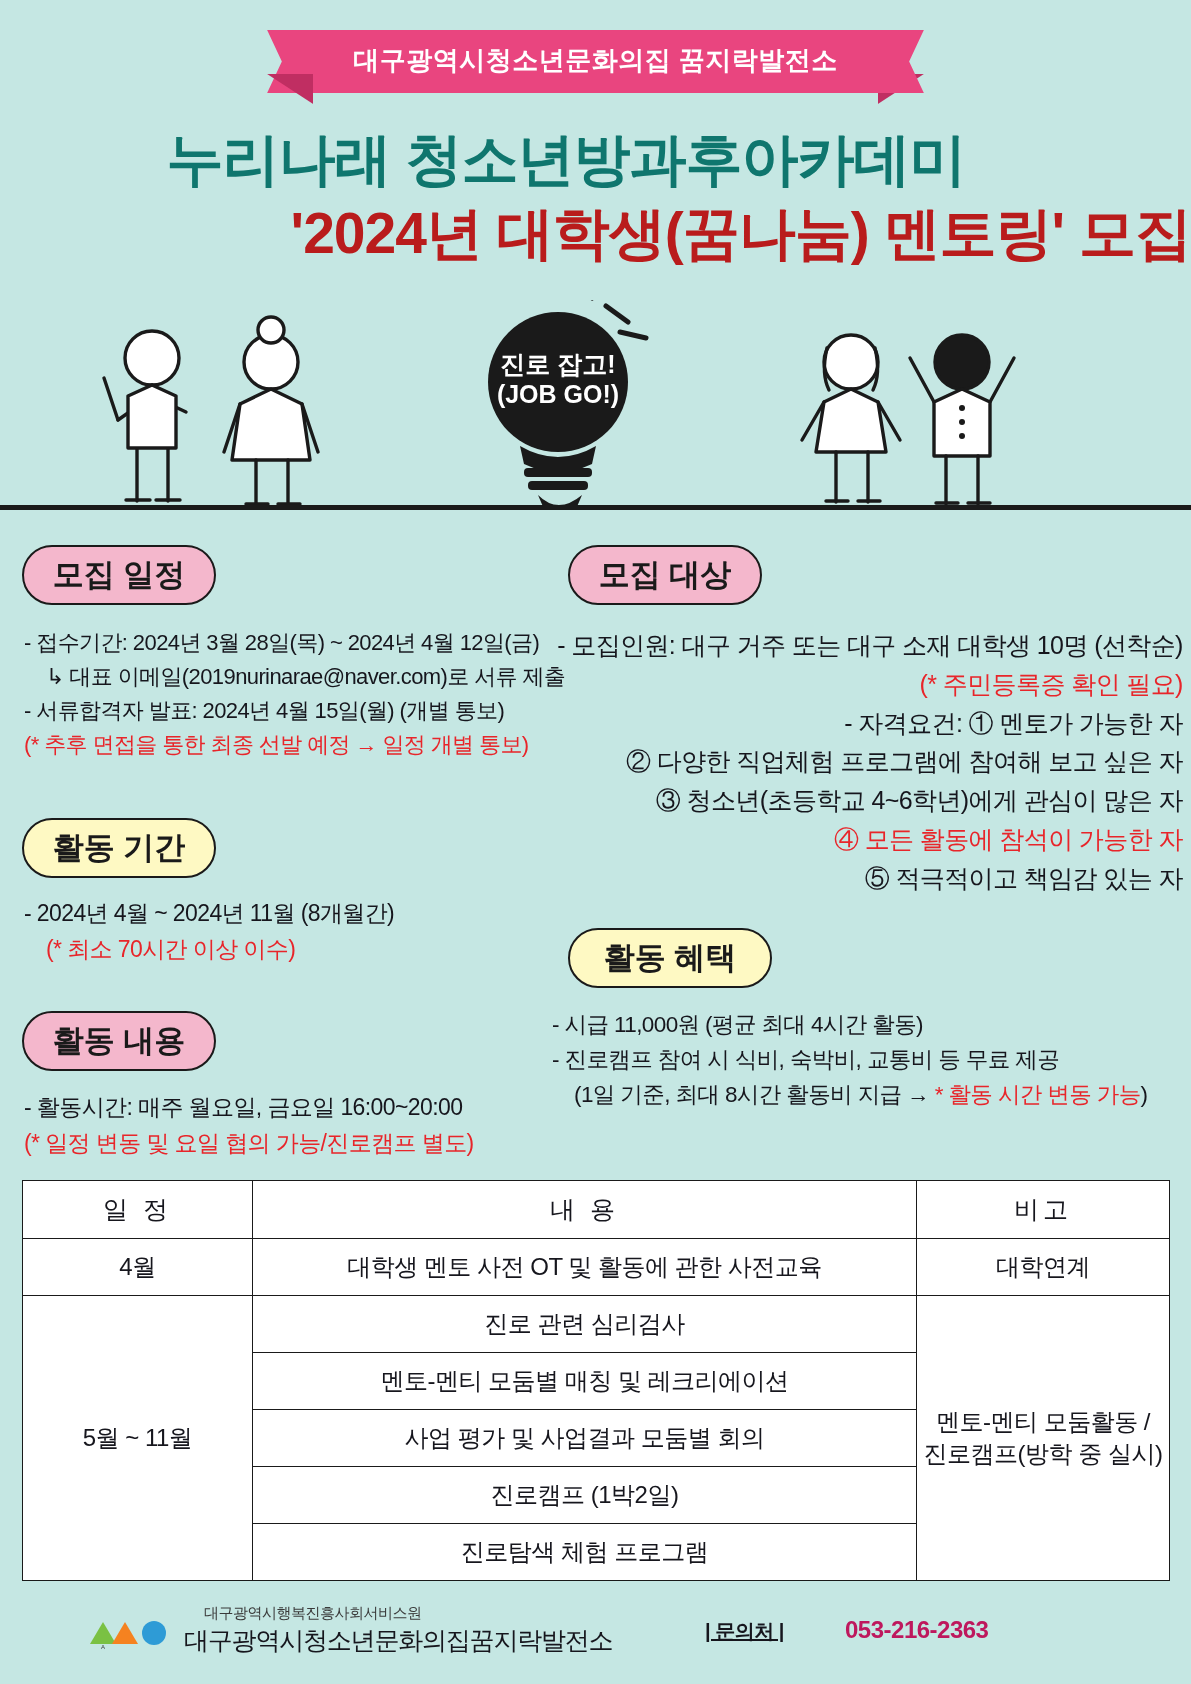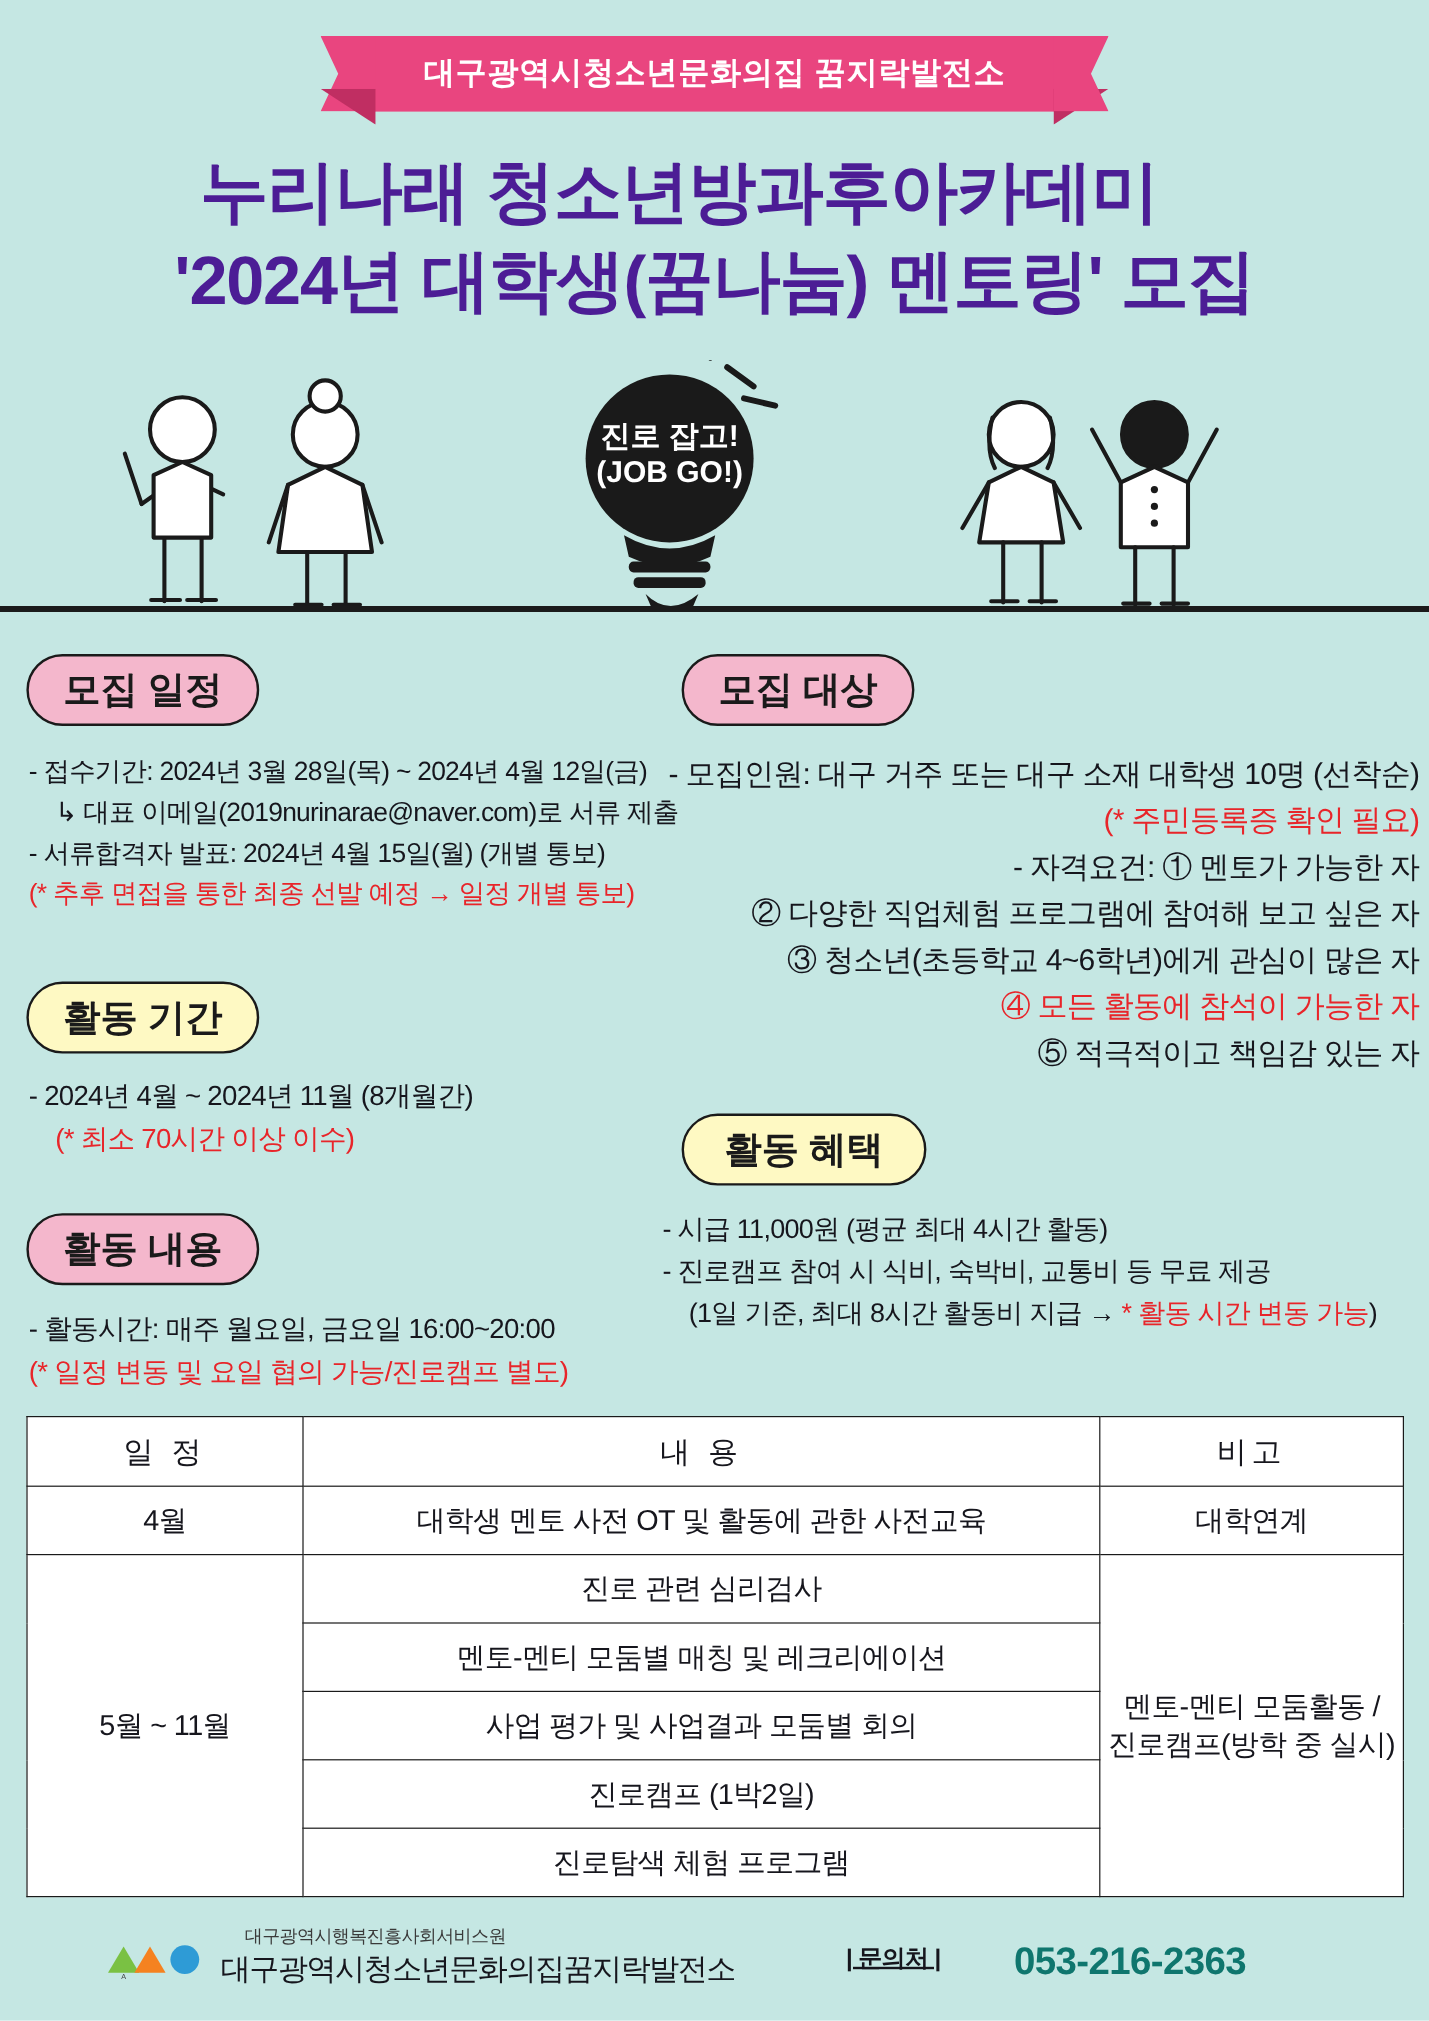--- a/index.html
+++ b/index.html
@@ -58,31 +58,31 @@
   .ribbon-tail-r { right: -30px; clip-path: polygon(0 0, 100% 0, 0 100%); }
 
   
   .title-1 {
     position: absolute;
     top: 122px;
     width: 1132px;
     text-align: center;
     font-size: 57px;
     font-weight: bold;
-    color: #4c1d95;
+    color: #0f766e;
     letter-spacing: -1px;
   }
   .title-2 {
     position: absolute;
     top: 196px;
     width: 1191px;
-    text-align: center;
+    text-align: right;
     font-size: 57px;
     font-weight: bold;
-    color: #4c1d95;
+    color: #b91c1c;
     letter-spacing: -1px;
   }
 
   
   .illus {
     position: absolute;
     top: 300px;
     left: 0;
     width: 1191px;
     height: 210px;
@@ -214,23 +214,23 @@
     font-size: 20px;
     font-weight: bold;
     color: #16161d;
     letter-spacing: -0.5px;
     text-decoration: underline;
   }
   .contact-number {
     position: absolute;
     left: 845px;
     top: 24px;
-    font-size: 32px;
-    font-weight: bold;
-    color: #0f766e;
+    font-size: 24px;
+    font-weight: bold;
+    color: #be185d;
     letter-spacing: -0.5px;
   }
 </style>
 </head>
 <body>
 
 <div class="poster">
 
   <div class="ribbon-wrap">
     <div class="ribbon">

